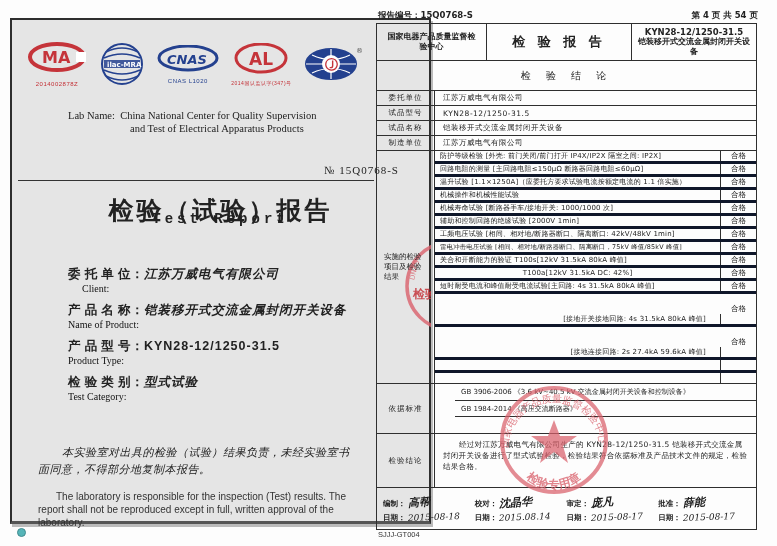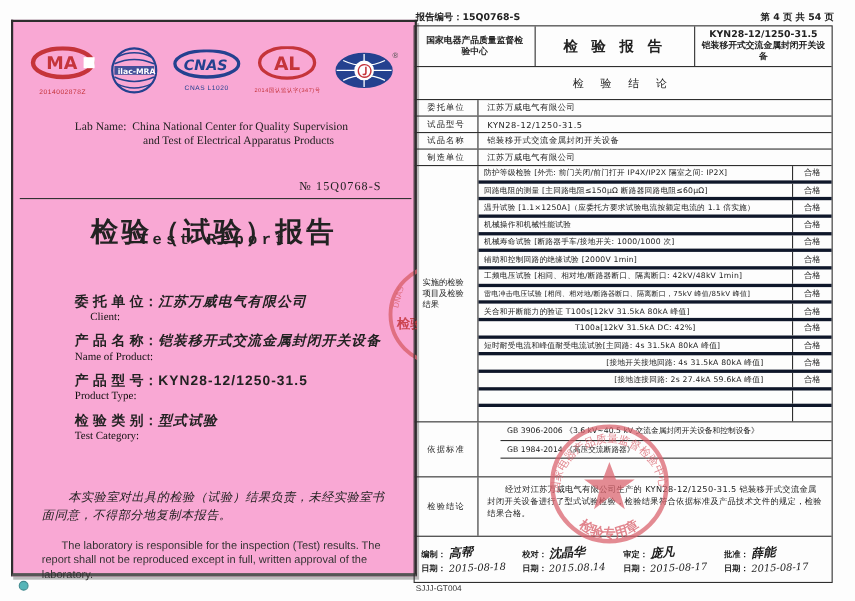--- a/index.html
+++ b/index.html
@@ -1,21 +1,21 @@
 <!DOCTYPE html>
 <html><head>
 <meta charset="utf-8">
 <style>
   * { margin:0; padding:0; box-sizing:border-box; }
   html,body { width:777px; height:546px; background:#fdfdfd; font-family:"Liberation Serif", serif; color:#222; overflow:hidden; }
   .stage { position:relative; width:777px; height:546px; background:#fdfdfd; }
 
   
-  .page-left { position:absolute; left:10px; top:18px; width:369px; height:506px;
-    background:#f9a8d4; border:2px solid #2e2e2e; border-bottom:3px solid #555; box-shadow:2px 3px 0 #bbb; }
+  .page-left { position:absolute; left:10px; top:18px; width:421px; height:506px;
+    background:#e5e5e5; border:2px solid #2e2e2e; border-bottom:3px solid #555; box-shadow:2px 3px 0 #bbb; }
   .logos { position:absolute; left:14px; top:16px; width:336px; height:56px; display:flex; align-items:center; justify-content:space-between; }
   .logo { display:flex; flex-direction:column; align-items:center; }
   .logo .sub { font-size:6px; color:#c32f35; letter-spacing:.5px; margin-top:1px; font-family:"Liberation Sans",sans-serif; }
   .logo .sub.blue { color:#24418f; }
   .labname { position:absolute; left:40px; top:86px; width:300px; }
   .labname .cn { font-size:13.5px; font-weight:bold; letter-spacing:1px; font-family:"DejaVu Sans",sans-serif; }
   .labname .en { font-size:10.5px; margin-top:3px; padding-left:16px; line-height:13px; }
   .labname .en2 { padding-left:78px; font-size:10.5px; line-height:13px; }
   .repno { position:absolute; right:30px; top:144px; font-size:11px; letter-spacing:1px; }
   .hrule { position:absolute; left:6px; top:160px; width:356px; border-top:1.5px solid #333; }
@@ -46,21 +46,21 @@
   .irow { height:15px; font-size:7.5px; }
   .irow .lab { width:58px; display:flex; align-items:center; justify-content:center; letter-spacing:1px; }
   .irow .val { flex:1; display:flex; align-items:center; padding-left:8px; border-right:none; letter-spacing:.5px; }
   .r-tests { display:flex; border-bottom:1px solid #2f2f2f; }
   .tests-label { width:58px; border-right:1px solid #2f2f2f; display:flex; align-items:center; justify-content:center; text-align:left; font-size:7.5px; line-height:10px; padding:0 7px; }
   .tests-rows { flex:1; display:flex; flex-direction:column; }
   .trow { flex:1; display:flex; border-bottom:3px solid #0f172a; }
   .trow:last-child { border-bottom:none; }
   .trow .tdesc { flex:1; border-right:1px solid #2f2f2f; display:flex; align-items:center; padding:0 5px; font-size:7px; letter-spacing:.2px; white-space:nowrap; overflow:hidden; }
   .trow .tdesc.center { justify-content:center; }
-  .trow .tdesc.right { justify-content:flex-end; padding-right:26px; }
+  .trow .tdesc.right { justify-content:flex-end; padding-right:14px;margin-top:20px; }
   .trow .tres { width:35px; display:flex; align-items:center; justify-content:center; font-size:7.5px; }
   .r-standards { display:flex; border-bottom:1px solid #2f2f2f; height:50px; }
   .r-standards .lab { width:58px; border-right:1px solid #2f2f2f; display:flex; align-items:center; justify-content:center; font-size:7.5px; letter-spacing:1px; }
   .std-rows { flex:1; display:flex; flex-direction:column;margin-left:20px; }
   .std-row { flex:1; display:flex; align-items:center; padding-left:6px; font-size:7px; border-bottom:1px solid #2f2f2f; white-space:nowrap; }
   .std-row:last-child { border-bottom:none; }
   .r-conclusion { display:flex; height:54px; border-bottom:1px solid #2f2f2f; }
   .r-conclusion .lab { width:58px; border-right:1px solid #2f2f2f; display:flex; align-items:center; justify-content:center; font-size:7.5px; letter-spacing:1px; }
   .r-conclusion .txt { flex:1; padding:5px 8px 0 8px; font-size:7.5px; line-height:11px; text-indent:16px; letter-spacing:.3px; }
   .r-sign { height:41px; display:flex; align-items:center; padding:0 6px; }

